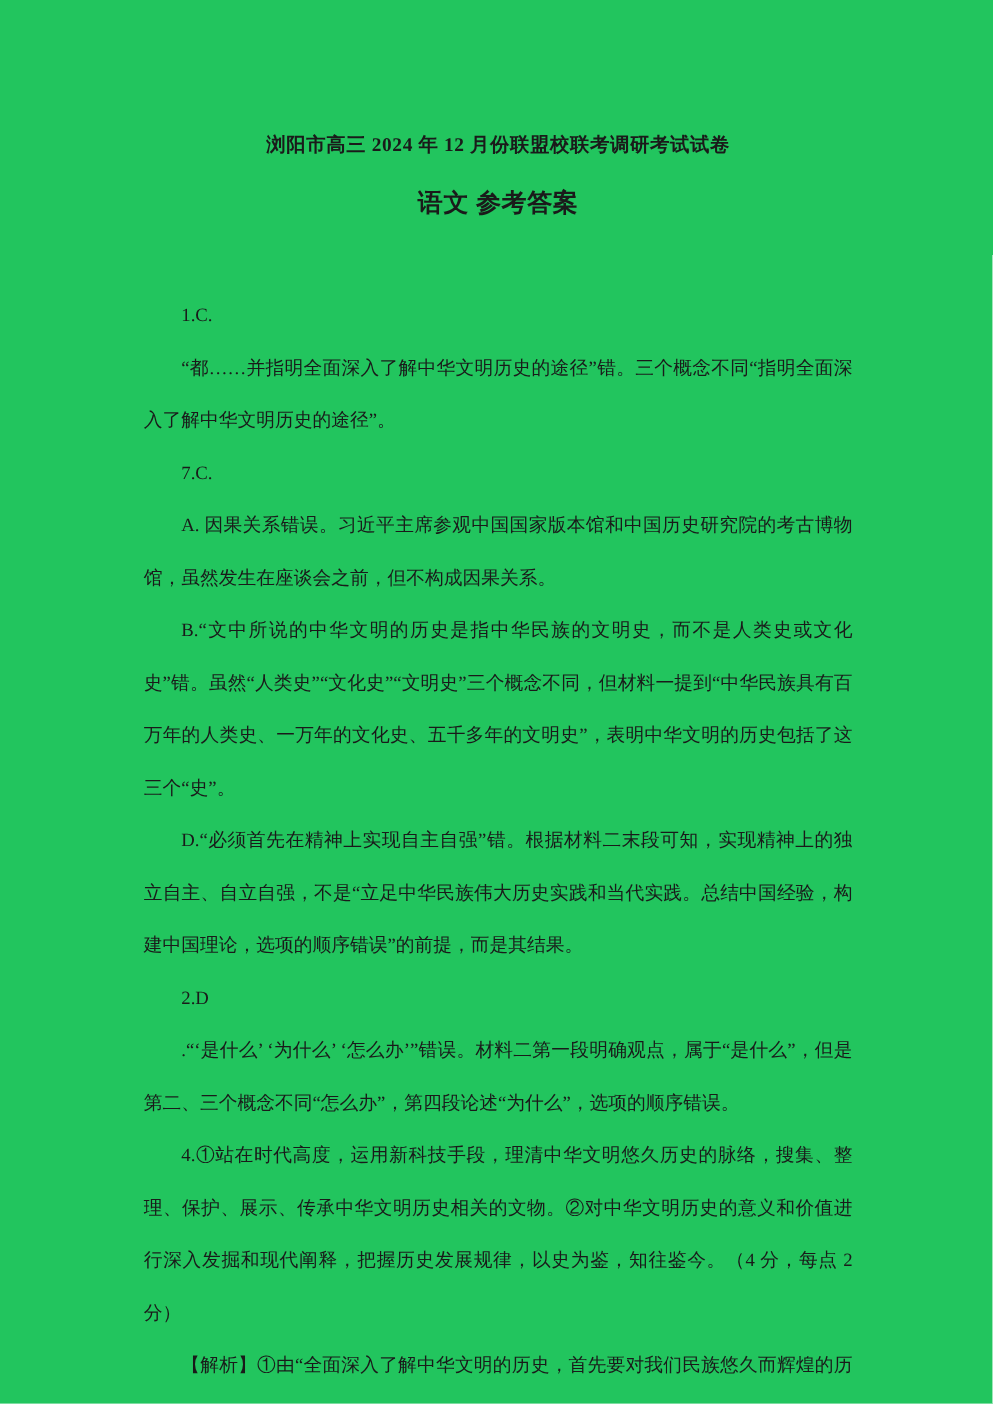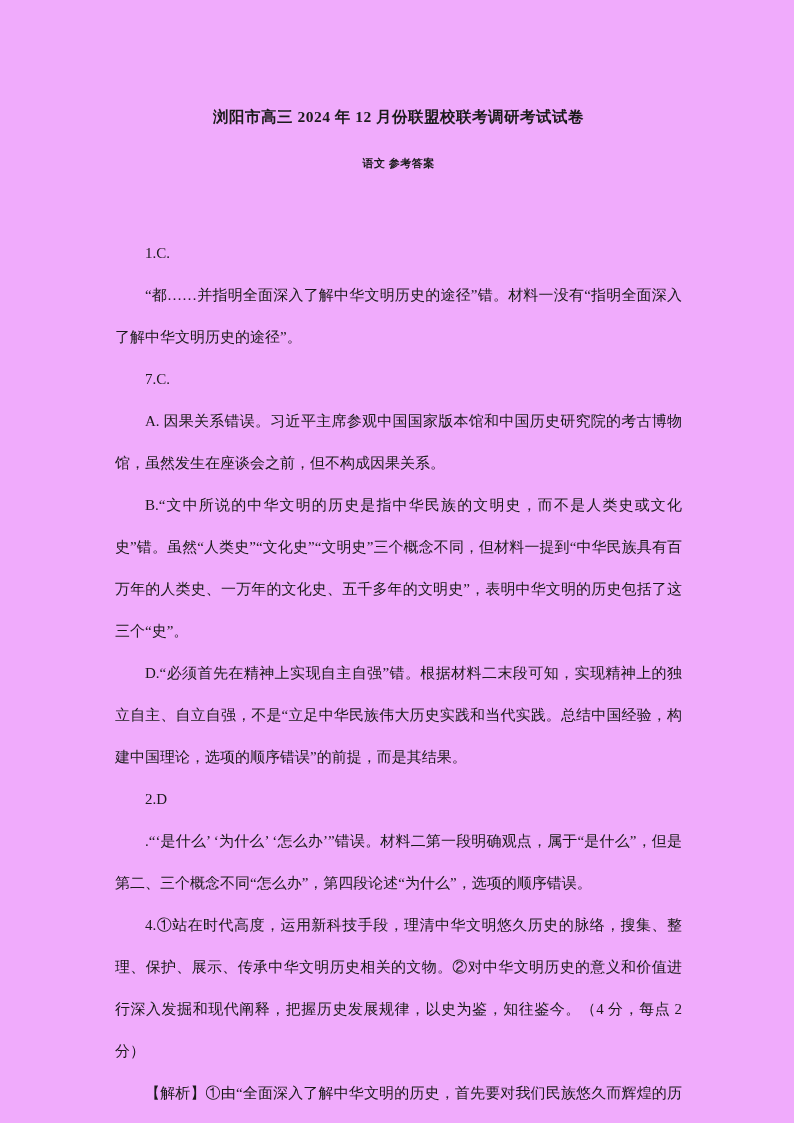--- a/index.html
+++ b/index.html
@@ -5,38 +5,38 @@
   html, body {
     margin: 0;
     padding: 0;
     background: #ffffff;
   }
   .page {
     position: relative;
     width: 794px;
     height: 1123px;
     margin: 0 auto;
-    background: #f0abfc;
+    background: #22c55e;
     box-sizing: border-box;
     padding: 106px 112px 40px 115px;
     font-family: "Liberation Serif", "DejaVu Serif", serif;
     color: #1a1a1a;
     overflow: hidden;
   }
   .doc-title {
     text-align: center;
     font-size: 15.5px;
     font-weight: 600;
     line-height: 22px;
     margin: 0 0 24px 0;
     letter-spacing: 0.5px;
   }
   .doc-subtitle {
     text-align: center;
-    font-size: 11px;
+    font-size: 20px;
     font-weight: 600;
     line-height: 22px;
     margin: 0 0 58px 0;
     letter-spacing: 0.5px;
   }
   .doc-body p {
     margin: 0;
     font-size: 15px;
     line-height: 42px;
     text-align: justify;
@@ -48,21 +48,21 @@
 </style>
 </head>
 <body>
 
 <div class="page">
   <h1 class="doc-title">浏阳市高三 2024 年 12 月份联盟校联考调研考试试卷</h1>
   <h2 class="doc-subtitle">语文 参考答案</h2>
 
   <div class="doc-body">
     <p>1.C.</p>
-    <p>“都……并指明全面深入了解中华文明历史的途径”错。材料一没有“指明全面深入了解中华文明历史的途径”。</p>
+    <p>“都……并指明全面深入了解中华文明历史的途径”错。三个概念不同“指明全面深入了解中华文明历史的途径”。</p>
     <p>7.C.</p>
     <p>A.  因果关系错误。习近平主席参观中国国家版本馆和中国历史研究院的考古博物馆，虽然发生在座谈会之前，但不构成因果关系。</p>
     <p>B.“文中所说的中华文明的历史是指中华民族的文明史，而不是人类史或文化史”错。虽然“人类史”“文化史”“文明史”三个概念不同，但材料一提到“中华民族具有百万年的人类史、一万年的文化史、五千多年的文明史”，表明中华文明的历史包括了这三个“史”。</p>
     <p>D.“必须首先在精神上实现自主自强”错。根据材料二末段可知，实现精神上的独立自主、自立自强，不是“立足中华民族伟大历史实践和当代实践。总结中国经验，构建中国理论，选项的顺序错误”的前提，而是其结果。</p>
     <p>2.D</p>
     <p>.“‘是什么’ ‘为什么’ ‘怎么办’”错误。材料二第一段明确观点，属于“是什么”，但是第二、三个概念不同“怎么办”，第四段论述“为什么”，选项的顺序错误。</p>
     <p>4.①站在时代高度，运用新科技手段，理清中华文明悠久历史的脉络，搜集、整理、保护、展示、传承中华文明历史相关的文物。②对中华文明历史的意义和价值进行深入发掘和现代阐释，把握历史发展规律，以史为鉴，知往鉴今。（4 分，每点 2 分）</p>
     <p>【解析】①由“全面深入了解中华文明的历史，首先要对我们民族悠久而辉煌的历史进行</p>
   </div>
 </div>

